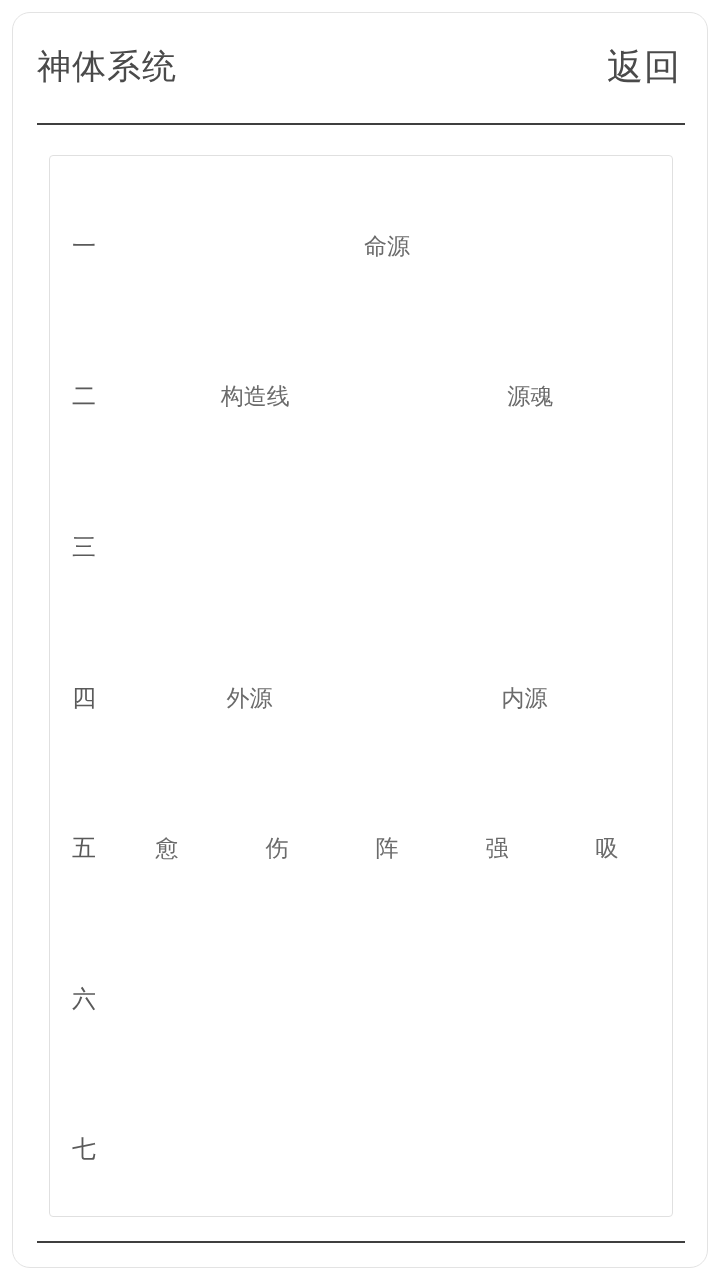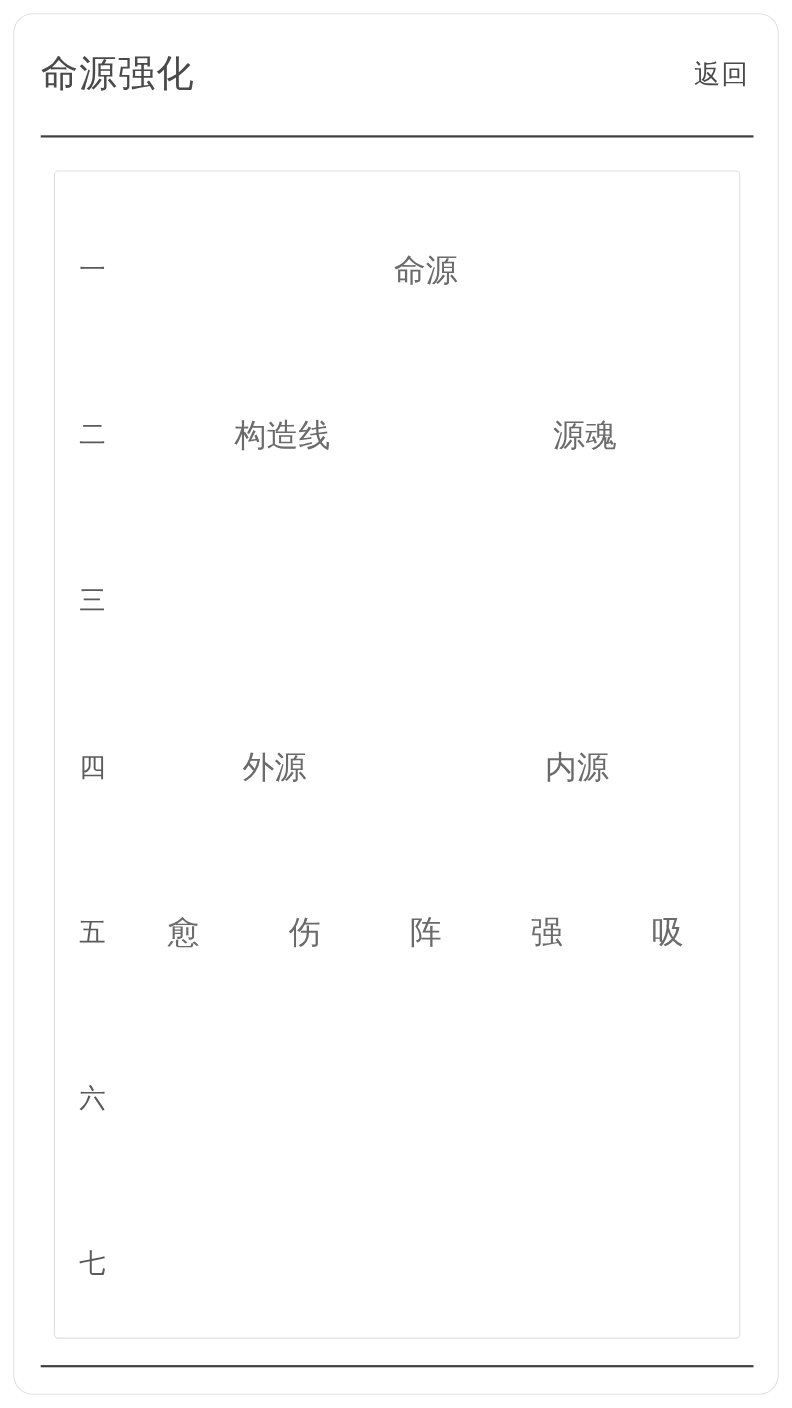--- a/index.html
+++ b/index.html
@@ -39,21 +39,21 @@
   }
 
   #page-title {
     font-size: 34px;
     color: #4a4a4a;
     letter-spacing: 1px;
     font-weight: 400;
   }
 
   #back-button {
-    font-size: 24px;
+    font-size: 36px;
     color: #4a4a4a;
     letter-spacing: 1px;
     cursor: pointer;
     padding: 4px 2px;
   }
 
   #header-divider {
     position: absolute;
     left: 24px;
     top: 110px;
@@ -100,21 +100,21 @@
     left: 62px;
     right: 10px;
     top: 0;
     height: 60px;
     display: flex;
     align-items: center;
     justify-content: space-around;
   }
 
   .node {
-    font-size: 29px;
+    font-size: 23px;
     color: #6b6b6b;
     white-space: nowrap;
     cursor: pointer;
     padding: 6px 4px;
     text-align: center;
   }
 
   
   #tier-row-0 { top: 60px; }
   #tier-row-1 { top: 210px; }
@@ -133,21 +133,21 @@
     height: 2px;
     background: #3f3f3f;
   }
 </style>
 </head>
 <body>
 
 <div id="app-frame">
 
   <div id="header">
-    <div id="page-title">命源强化</div>
+    <div id="page-title">神体系统</div>
     <div id="back-button">返回</div>
   </div>
 
   <div id="header-divider"></div>
 
   <div id="tree-panel">
 
     <div class="tier-row" id="tier-row-0">
       <div class="tier-label">一</div>
       <div class="node-strip">

